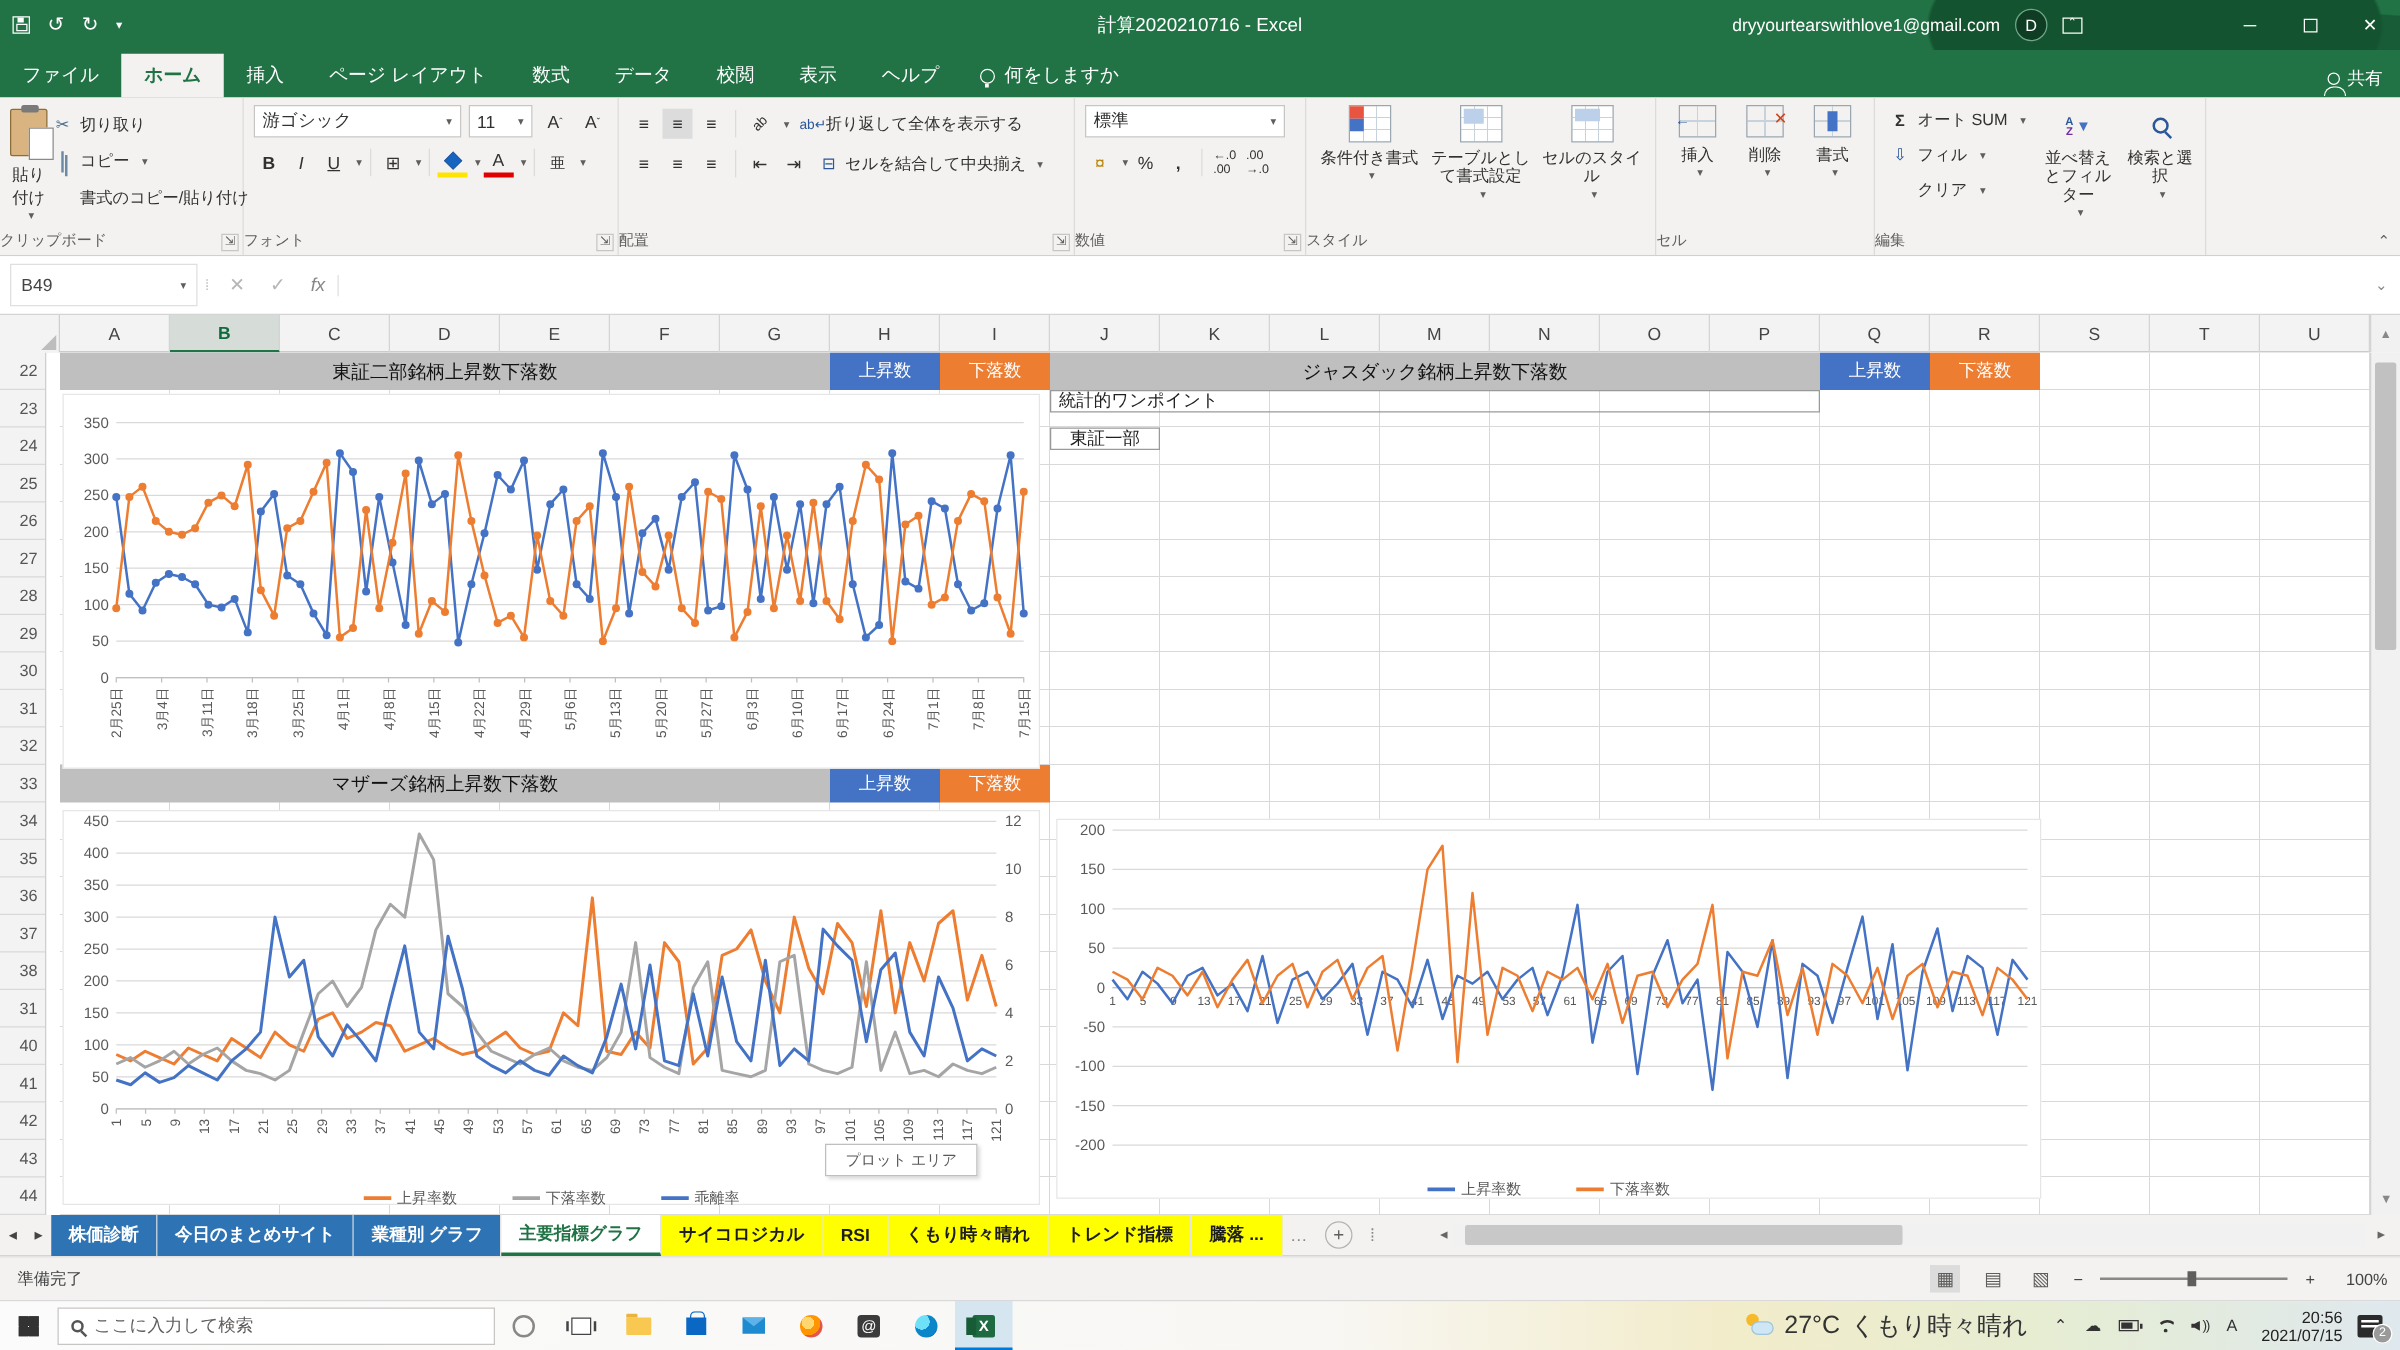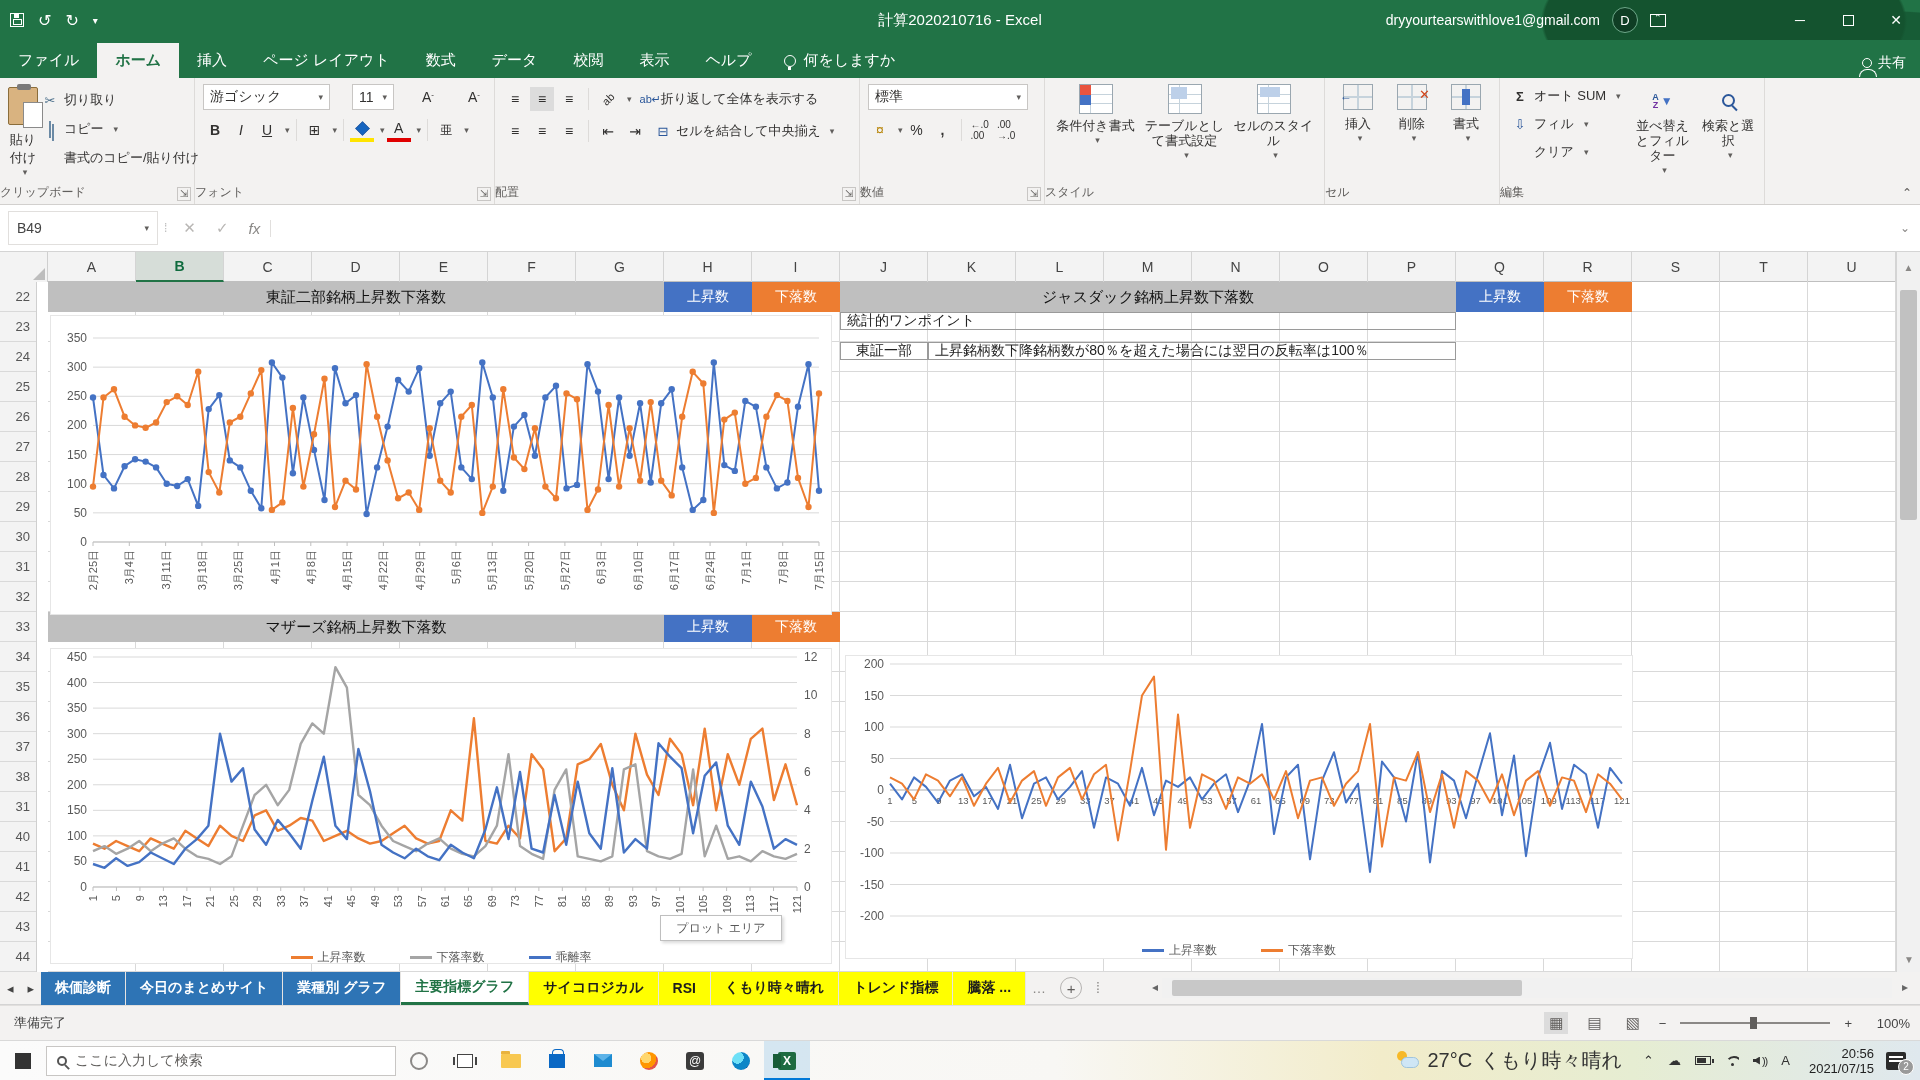--- a/index.html
+++ b/index.html
@@ -46,21 +46,21 @@
   .clipicon{width:30px;height:38px;background:#d9b380;border:1px solid #8a6d3b;border-radius:2px;position:relative;margin-bottom:6px;}
   .clipicon:before{content:"";position:absolute;left:8px;top:-4px;width:14px;height:6px;background:#7a7a7a;border-radius:2px;}
   .clipicon:after{content:"";position:absolute;right:-6px;bottom:-4px;width:18px;height:24px;background:#fff;border:1px solid #8a8a8a;}
   .scol{display:flex;flex-direction:column;justify-content:flex-start;gap:5px;padding-top:4px;}
   .sbtn{display:flex;align-items:center;gap:6px;font-size:13px;color:#323130;white-space:nowrap;height:24px;padding:0 4px;}
   .ic{width:16px;display:inline-block;text-align:center;font-size:13px;color:#4a6e8a;}
   .ic-copy{width:11px;height:13px;border:1.3px solid #6b8aa5;background:#fff;box-shadow:3px 3px 0 -1px #fff,3px 3px 0 0 #6b8aa5;}
   .ic-brush{width:14px;height:8px;background:#c8a165;clip-path:polygon(0 40%,70% 0,100% 50%,70% 100%,0 60%);}
   .combo{background:#fff;border:1px solid #c8c6c4;font-size:14px;color:#323130;display:flex;align-items:center;justify-content:space-between;padding:2px 6px;height:26px;}
   .caret{font-size:9px;color:#605e5c;margin-left:4px;}
-  .fontrow{display:flex;gap:22px;align-items:center;}
+  .fontrow{display:flex;gap:6px;align-items:center;}
   .btnrow{display:flex;gap:2px;align-items:center;margin-top:8px;}
   .tbtn{min-width:24px;height:24px;display:flex;align-items:center;justify-content:center;font-size:14px;color:#323130;padding:0 3px;}
   .under-y{border-bottom:4px solid #ffe400;}
   .under-r{border-bottom:4px solid #e00000;padding-bottom:0;line-height:14px;}
   .vline{width:1px;height:22px;background:#dddbd9;margin:0 4px;}
   .alrow{display:flex;gap:3px;align-items:center;}
   .lbtn{display:flex;align-items:center;gap:5px;font-size:13px;color:#323130;height:26px;padding:0 5px;white-space:nowrap;}
   .stylebtn{display:flex;flex-direction:column;align-items:center;width:86px;font-size:13px;color:#323130;text-align:center;line-height:15px;}
   .sgrid{width:34px;height:30px;background:linear-gradient(#fff,#fff),#fff;border:1px solid #9aa7b0;margin-bottom:4px;position:relative;
      background-image:linear-gradient(90deg,transparent 0 32%,#c6d3dc 32% 34%,transparent 34% 65%,#c6d3dc 65% 67%,transparent 67%),
@@ -511,23 +511,20 @@
     <div class="cellbar badge" style="left:664px;top:0;width:88px;background:#4472c4">上昇数</div>
     <div class="cellbar badge" style="left:752px;top:0;width:88px;background:#ed7d31">下落数</div>
     <div class="cellbar graybar" style="left:840px;top:0;width:616px">ジャスダック銘柄上昇数下落数</div>
     <div class="cellbar badge" style="left:1456px;top:0;width:88px;background:#4472c4">上昇数</div>
     <div class="cellbar badge" style="left:1544px;top:0;width:88px;background:#ed7d31">下落数</div>
 
     <div class="cellbox" style="left:840px;top:30px;width:616px">
       <span style="padding-left:6px">統計的ワンポイント</span>
     </div>
     <div class="cellbox" style="left:840px;top:60px;width:88px;justify-content:center">東証一部</div>
-    <div class="cellbox" style="left:928px;top:60px;width:528px">
-      <span style="padding-left:6px">上昇銘柄数下降銘柄数が80％を超えた場合には翌日の反転率は100％</span>
-    </div>
 
     <div class="cellbar graybar" style="left:48px;top:330px;width:616px">マザーズ銘柄上昇数下落数</div>
     <div class="cellbar badge" style="left:664px;top:330px;width:88px;background:#4472c4">上昇数</div>
     <div class="cellbar badge" style="left:752px;top:330px;width:88px;background:#ed7d31">下落数</div>
 
     <div class="chartbox" id="chart-tosho2" style="left:50px;top:33px;width:782px;height:300px"><svg width="782" height="298" font-family="inherit">
           <line x1="42" x2="768" y1="226" y2="226" stroke="#d9d9d9"></line>
           <text x="36" y="230" text-anchor="end" fill="#595959" font-size="12">0</text>
           <line x1="42" x2="768" y1="196.85714285714286" y2="196.85714285714286" stroke="#d9d9d9"></line>
           <text x="36" y="200.85714285714286" text-anchor="end" fill="#595959" font-size="12">50</text>

